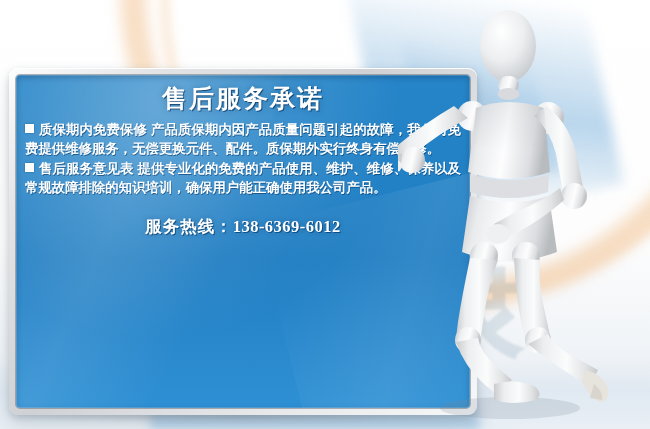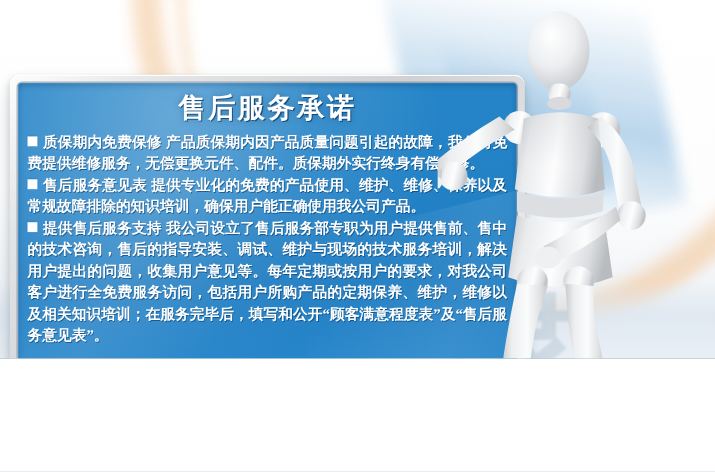--- a/index.html
+++ b/index.html
@@ -4,21 +4,21 @@
 <title>After-Sales Service Commitment</title>
 <style>
   html, body {
     margin: 0;
     padding: 0;
     background: #ffffff;
   }
   #stage {
     position: relative;
     width: 650px;
-    height: 326px;
+    height: 429px;
     overflow: hidden;
     background: #0c4a6e;
     font-family: "Liberation Serif", "DejaVu Serif", serif;
   }
 
   
   .bg-base {
     position: absolute;
     inset: 0;
     background:
@@ -280,26 +280,26 @@
 
           <li class="clause">
             <span class="bullet"></span><span class="clause-head">质保期内免费保修</span><span>产品质保期内因产品质量问题引起的故障，我公司免费提供维修服务，无偿更换元件、配件。质保期外实行终身有偿维修。</span>
           </li>
 
           <li class="clause">
             <span class="bullet"></span><span class="clause-head">售后服务意见表</span><span>提供专业化的免费的产品使用、维护、维修、保养以及常规故障排除的知识培训，确保用户能正确使用我公司产品。</span>
           </li>
 
 
-          <li class="clause">
-            <span class="bullet"></span><span class="clause-head">提供售后服务支持</span><span>我公司设立了售后服务部专职为用户提供售前、售中的技术咨询，售后的指导安装、调试、维护与现场的技术服务培训，解决用户提出的问题，收集用户意见等。每年定期或按用户的要求，对我公司客户进行全免费服务访问，包括用户所购产品的定期保养、维护，维修以及相关知识培训；在服务完毕后，填写和公开“顾客满意程度表”及“售后服务意见表”。</span>
-          </li>
 
         </ul>
 
+        <div class="hotline">
+          <span>服务热线：</span><span class="num">138-6369-6012</span>
+        </div>
 
       </div>
     </div>
   </div>
 
   <div class="figure">
     <svg width="250" height="425" viewBox="0 0 250 425" xmlns="http://www.w3.org/2000/svg">
       <defs>
         <linearGradient id="lim" x1="0" y1="0" x2="1" y2="0">
           <stop offset="0%" stop-color="#c9cbcd"></stop>

